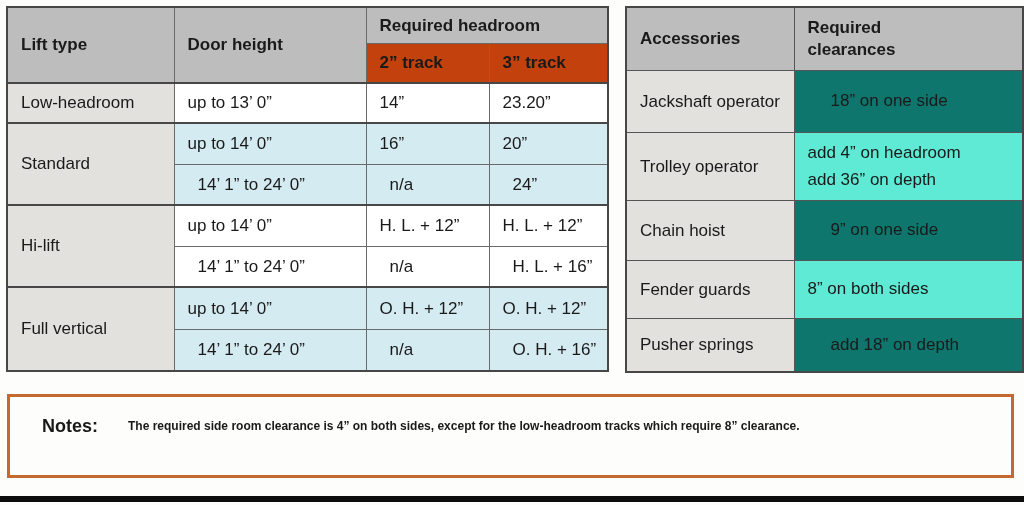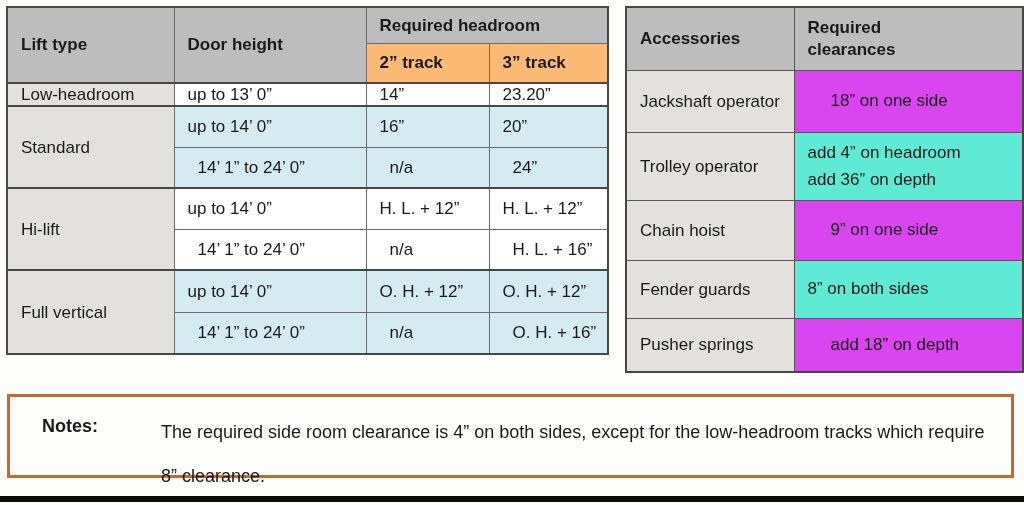--- a/index.html
+++ b/index.html
@@ -25,65 +25,64 @@
 
   
   .lift{
     position:absolute;left:6px;top:6px;width:601px;
     border:2px solid #474747;
   }
   .lift th,.lift td{border:1.5px solid #6a6a6a;}
   .lift tr.group-top>th,.lift tr.group-top>td{border-top:2px solid #474747;}
   .lift tr.sub>td{border-top:1px solid #9c9c9c;padding-left:23px;}
   .hdr-main{background:#bdbdbd;}
-  .hdr-sub{background:#fdba74;margin-top:41px;}
+  .hdr-sub{background:#c2410c;margin-top:41px;}
   .lift .label-cell{background:#e2e1de;font-weight:normal;}
   .lift td.plain{background:#ffffff;}
   .lift td.blue{background:#d5ebf2;}
   .h-top{height:36px;}
   .h-sub{height:40px;}
-  .r-38{height:23px;margin-top:48px;}
+  .r-38{height:40px;margin-top:48px;}
   .r-41{height:41px;}
   .r-42{height:42px;}
 
   
   .acc{
     position:absolute;left:625px;top:6px;width:397px;
     border:2px solid #474747;
   }
   .acc th,.acc td{border:1.8px solid #555555;}
   .acc .label-cell{background:#e2e1de;font-weight:normal;}
-  .acc td.plain{background:#d946ef;padding-left:36px;}
+  .acc td.plain{background:#0f766e;padding-left:36px;}
   .acc td.blue{background:#5eead4;}
   .acc .hdr-main{height:62px;}
   .acc .wrap-head{display:block;width:120px;line-height:1.3;}
   .clearance{white-space:pre-line;line-height:1.55;}
   .a-64{height:62px;}
   .a-68{height:68px;}
   .a-60{height:60px;margin-left:45px;}
   .a-58{height:58px;}
   .a-56{height:53px;}
 
   
   .notes{
     position:absolute;left:7px;top:394px;
     width:1007px;height:84px;
     box-sizing:border-box;
     border:3px solid #c46a2f;
     background:#fdfdfb;
     display:flex;align-items:flex-start;
     padding:13px 20px 0 32px;
-    justify-content:space-between;
   }
   .notes-label{
     font-weight:bold;font-size:18px;line-height:32px;
     margin-right:30px;white-space:nowrap;
   }
   .notes-text{
-    font-size:18px;line-height:44px;width:830px;
+    font-size:12px;line-height:32px;width:830px;font-weight:bold;
   }
 
   
   .bottom-rule{
     position:absolute;left:0;top:496px;
     width:1024px;height:6px;background:#0c0c0c;
   }
 </style>
 </head>
 <body>

